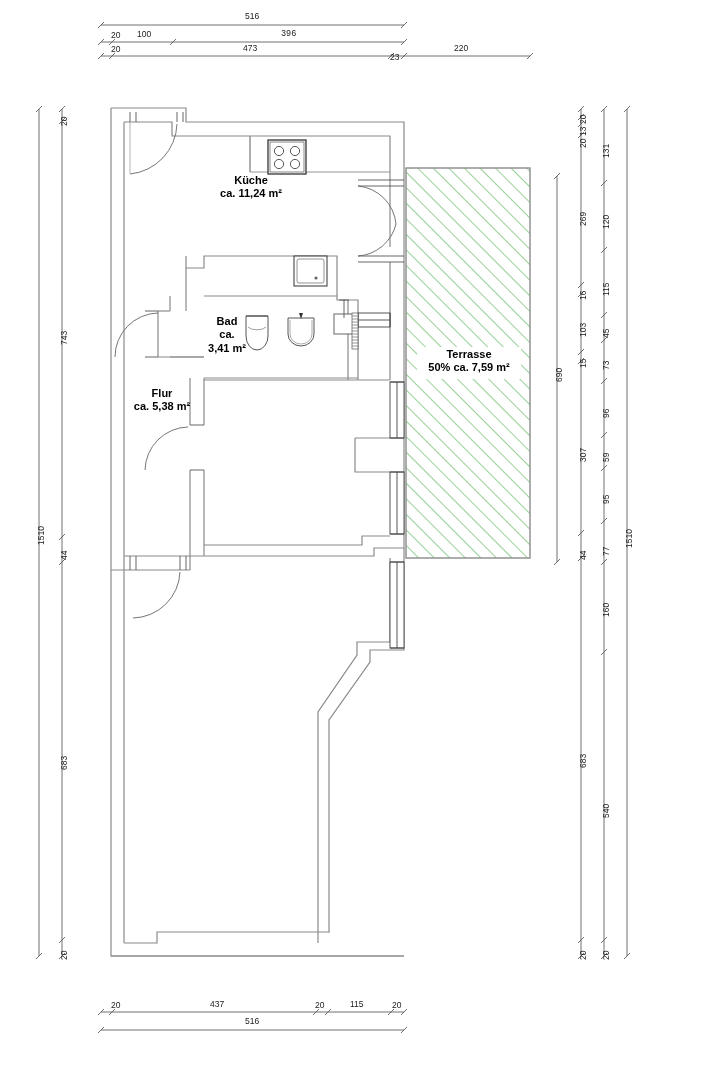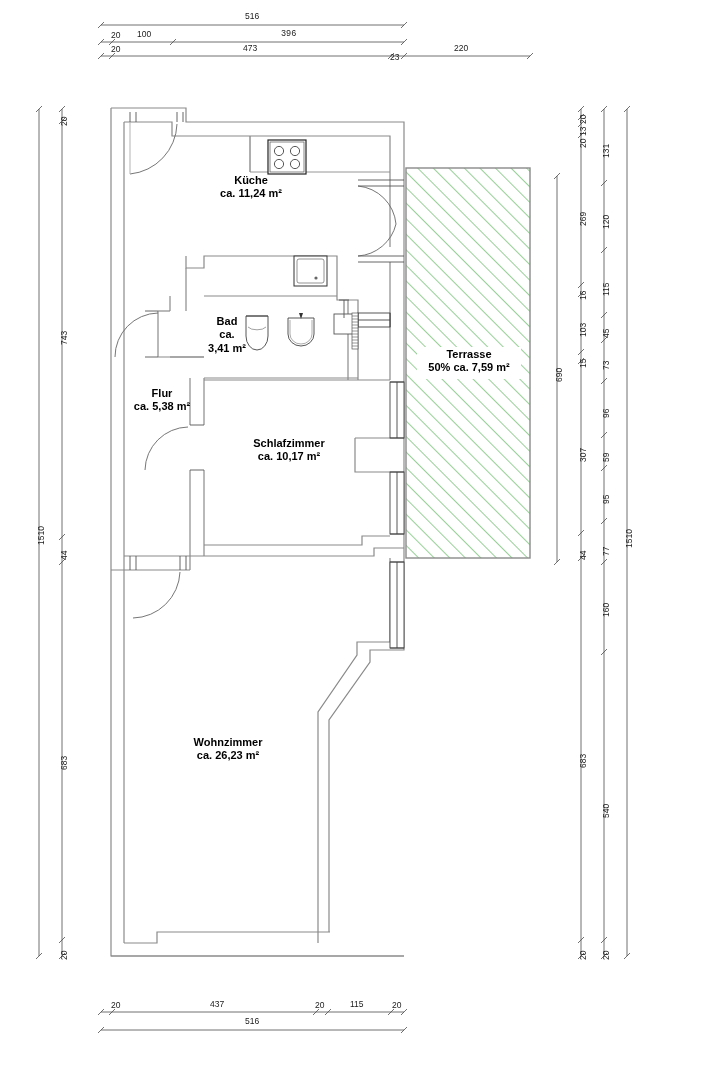--- a/index.html
+++ b/index.html
@@ -258,29 +258,21 @@
   <div class="nm">Bad</div>
   <div class="ar">ca.</div>
   <div class="ar">3,41 m²</div>
 </div>
 
 <div class="roomlabel" style="left:110px;top:387px;width:104px;">
   <div class="nm">Flur</div>
   <div class="ar">ca. 5,38 m²</div>
 </div>
 
-<div class="roomlabel" style="left:224px;top:437px;width:130px;">
-  <div class="nm">Schlafzimmer</div>
-  <div class="ar">ca. 10,17 m²</div>
-</div>
-
-<div class="roomlabel" style="left:158px;top:736px;width:140px;">
-  <div class="nm">Wohnzimmer</div>
-  <div class="ar">ca. 26,23 m²</div>
-</div>
+
 
 <div class="roomlabel" style="left:409px;top:348px;width:120px;">
   <div class="nm">Terrasse</div>
   <div class="ar">50% ca. 7,59 m²</div>
 </div>
 
 <div class="dimtxt" style="left:245px;top:11px;">516</div>
 
 <div class="dimtxt" style="left:111px;top:30px;">20</div>
 <div class="dimtxt" style="left:137px;top:29px;">100</div>

